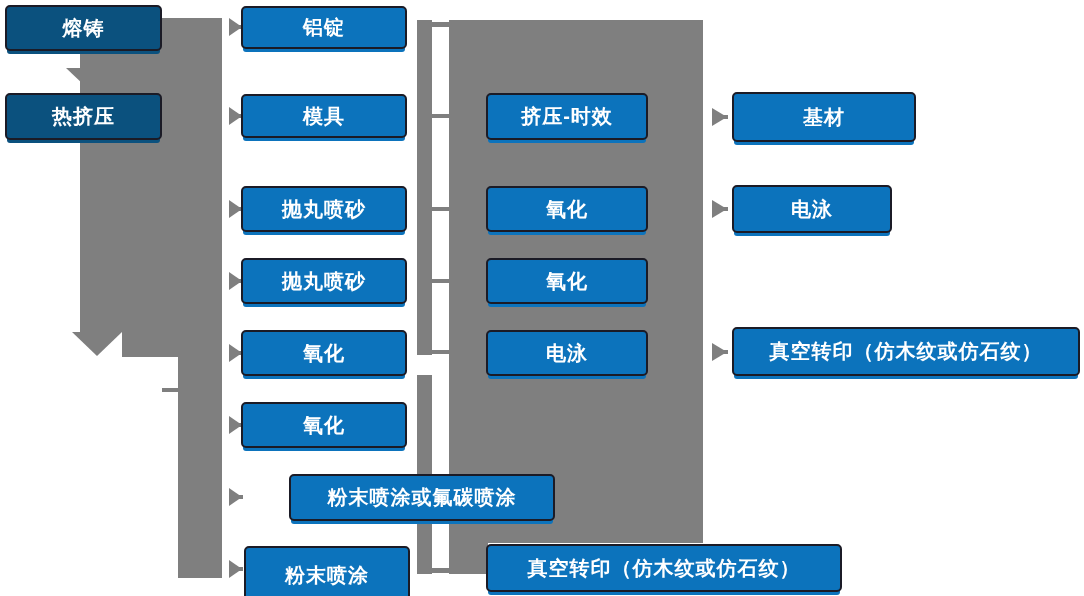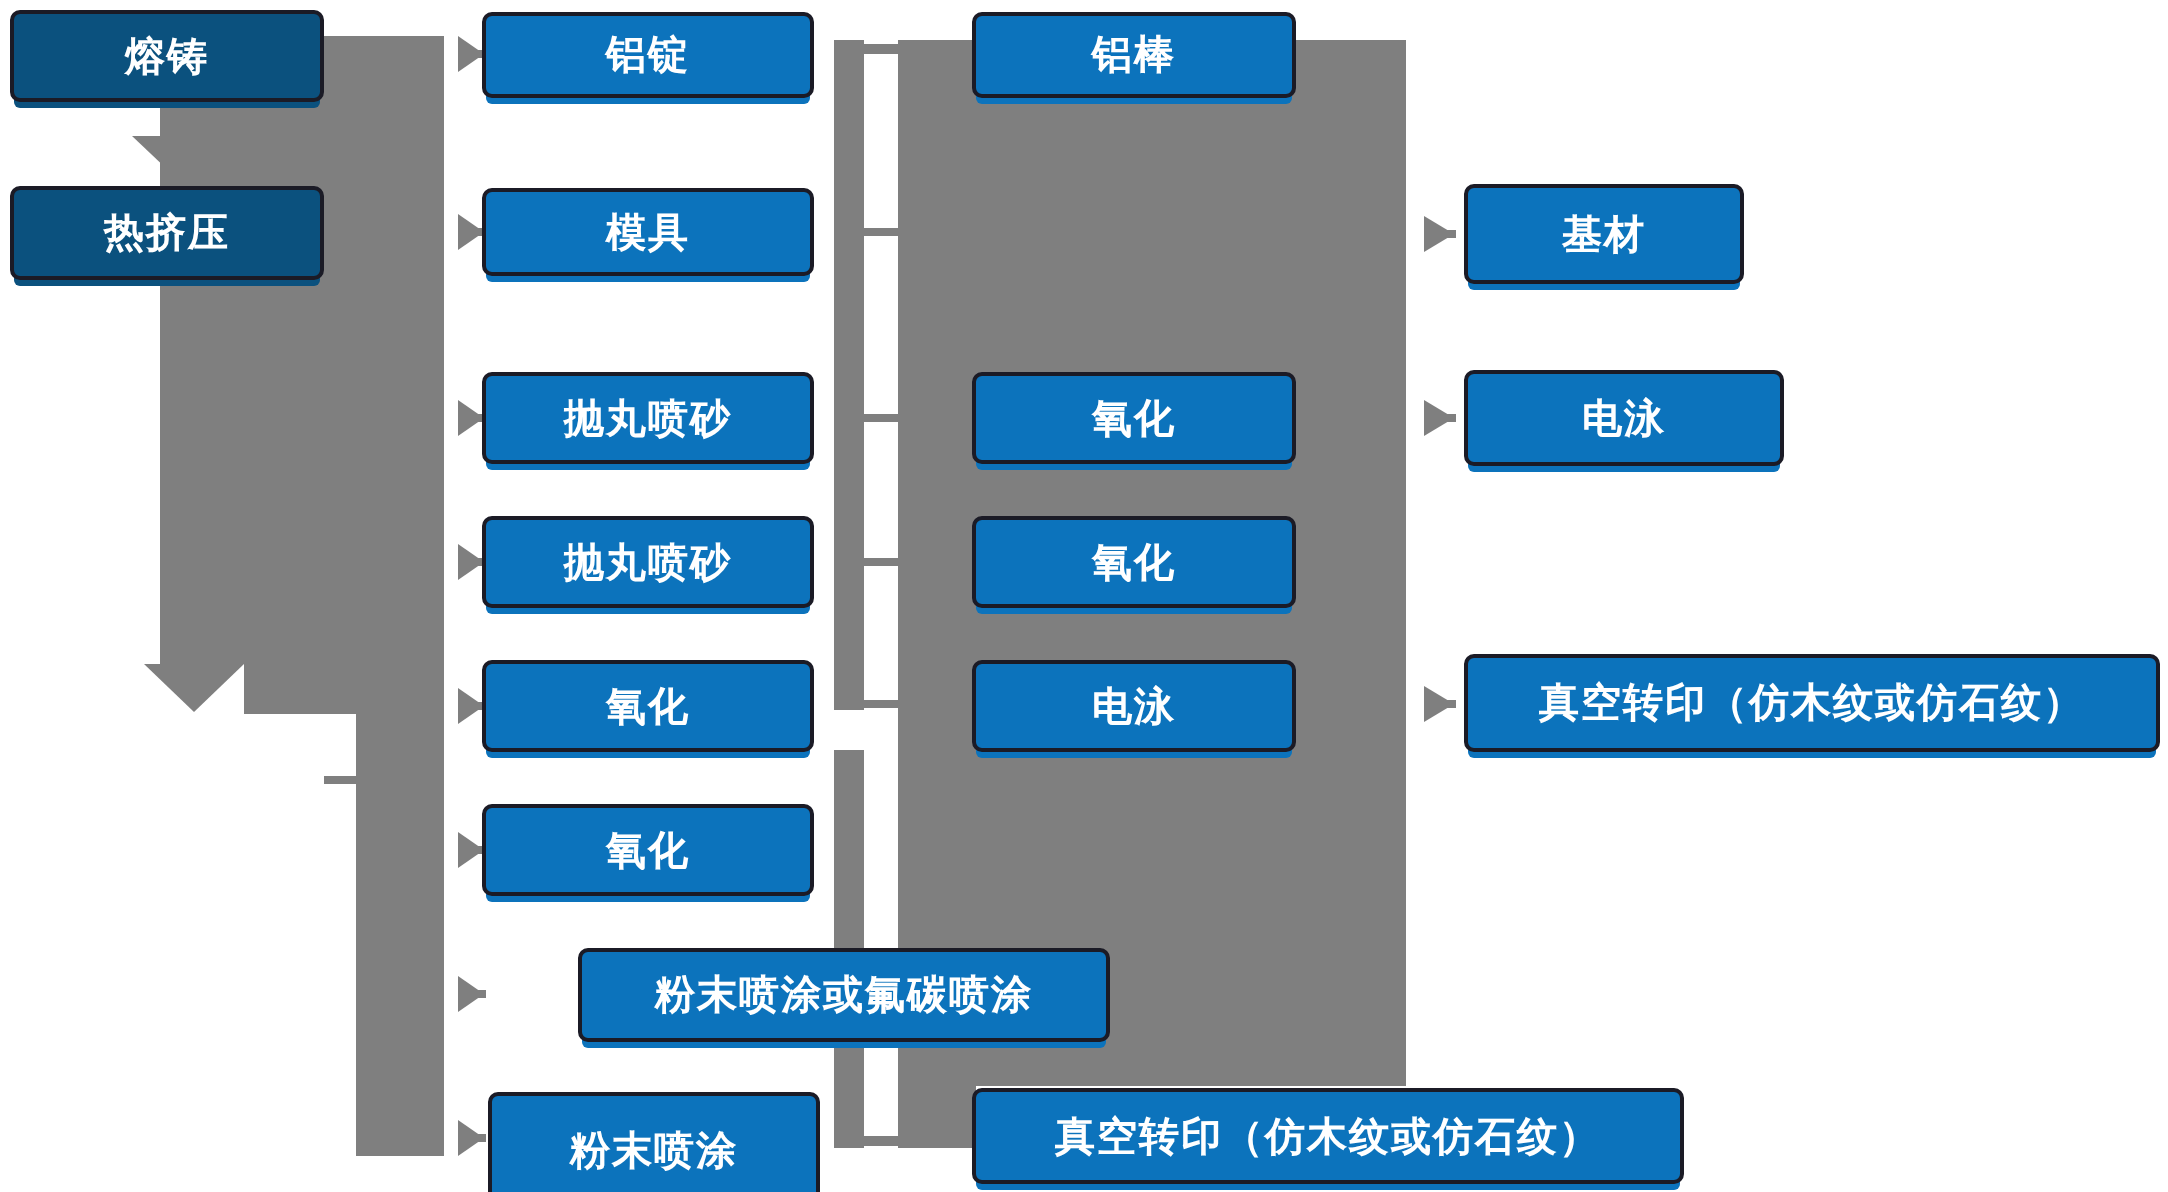--- a/index.html
+++ b/index.html
@@ -74,23 +74,23 @@
 
   <div class="node" style="left:241px;top:94px;width:166px;height:44px;">模具</div>
   <div class="node" style="left:241px;top:6px;width:166px;height:43px;">铝锭</div>
   <div class="node" style="left:241px;top:186px;width:166px;height:46px;">抛丸喷砂</div>
   <div class="node" style="left:241px;top:258px;width:166px;height:46px;">抛丸喷砂</div>
   <div class="node" style="left:241px;top:330px;width:166px;height:46px;">氧化</div>
   <div class="node" style="left:241px;top:402px;width:166px;height:46px;">氧化</div>
   <div class="node" style="left:241px;top:474px;width:266px;height:47px;margin-left:48px;">粉末喷涂或氟碳喷涂</div>
   <div class="node" style="left:244px;top:546px;width:166px;height:58px;">粉末喷涂</div>
 
-  <div class="node" style="left:486px;top:6px;width:162px;height:43px;">铝棒</div>
+  <div class="node" style="left:486px;top:93px;width:162px;height:47px;">挤压-时效</div>
   <div class="node" style="left:486px;top:186px;width:162px;height:46px;">氧化</div>
   <div class="node" style="left:486px;top:258px;width:162px;height:46px;">氧化</div>
   <div class="node" style="left:486px;top:330px;width:162px;height:46px;">电泳</div>
   <div class="node" style="left:486px;top:544px;width:356px;height:48px;">真空转印（仿木纹或仿石纹）</div>
 
-  <div class="node" style="left:732px;top:92px;width:140px;height:50px;">基材</div>
+  <div class="node" style="left:732px;top:92px;width:184px;height:50px;">基材</div>
   <div class="node" style="left:732px;top:185px;width:160px;height:48px;">电泳</div>
   <div class="node" style="left:732px;top:327px;width:348px;height:49px;">真空转印（仿木纹或仿石纹）</div>
 
 </div>
 
 </body></html>

